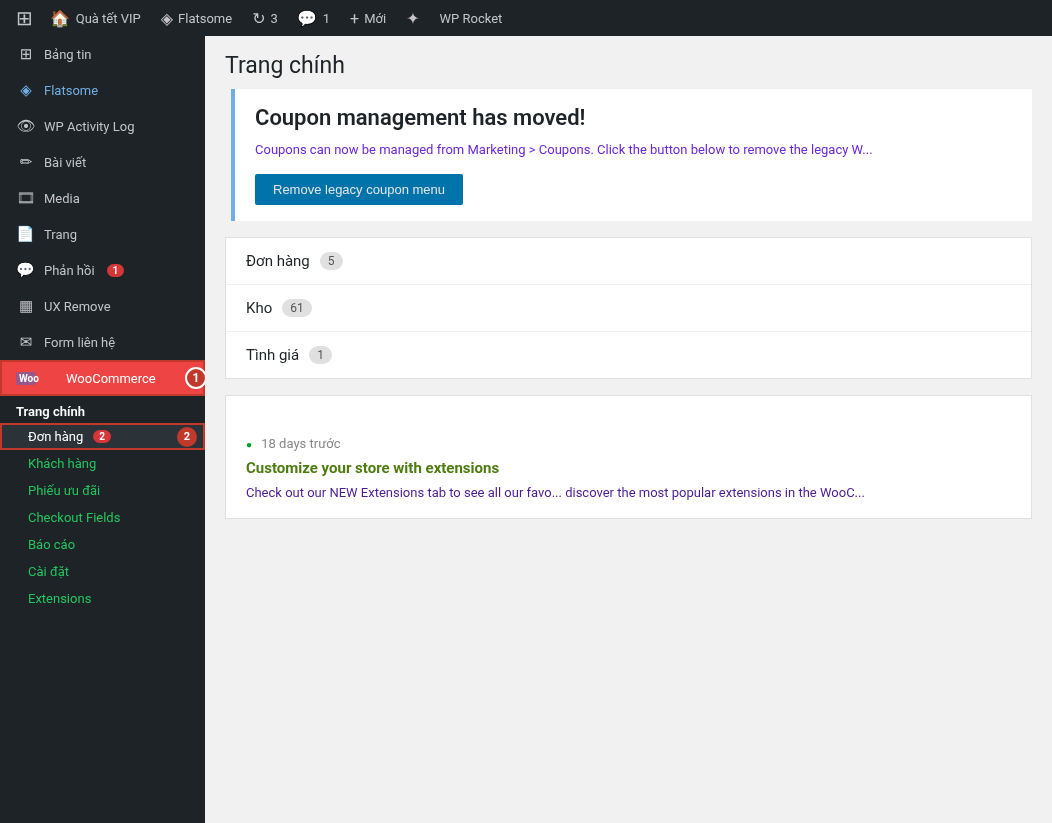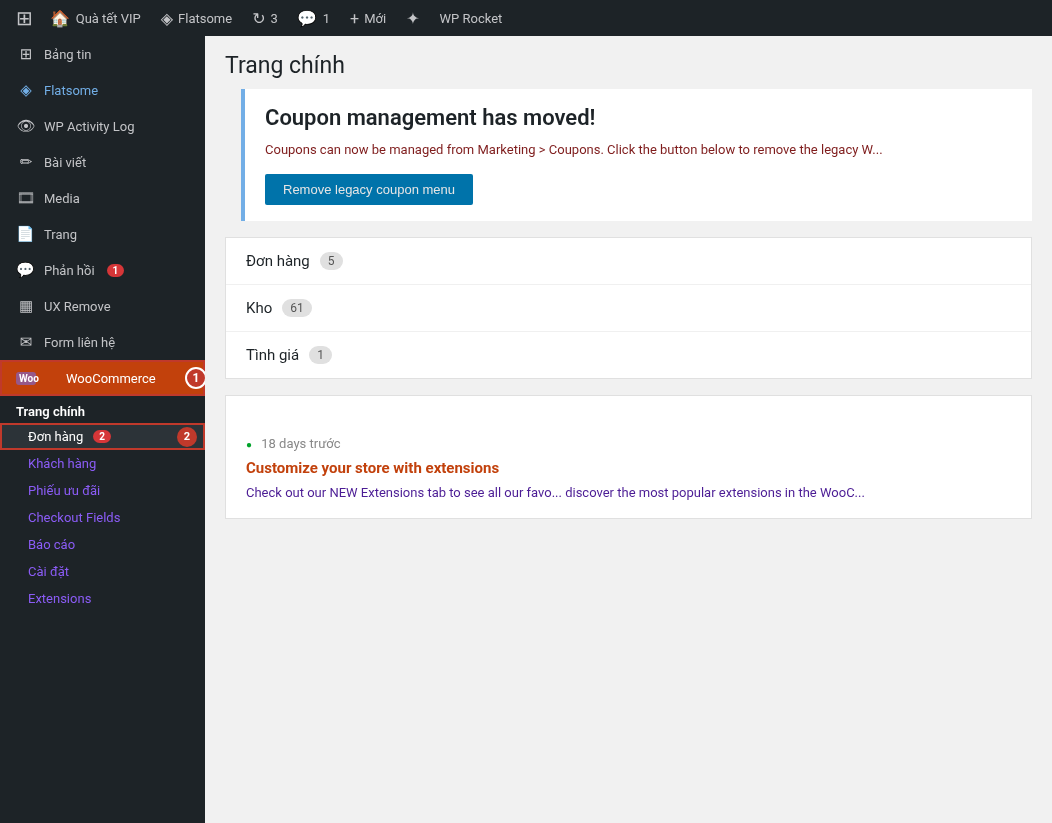--- a/index.html
+++ b/index.html
@@ -65,40 +65,40 @@
       color: #fff;
       border-radius: 10px;
       padding: 1px 6px;
       font-size: 10px;
       font-weight: bold;
       margin-left: 4px;
     }
 
     
     .sidebar-item.woo-active {
-      background: #c2410c;
+      background: #ef4444;
       color: #fff;
       outline: 2px solid #c0392b;
       outline-offset: -2px;
       gap: 30px;
     }
 
     
     .submenu-header {
       color: #fff;
       font-weight: 600;
       font-size: 13px;
       padding: 8px 12px 4px 16px;
     }
     .submenu-item {
       display: flex;
       align-items: center;
       gap: 6px;
       padding: 6px 12px 6px 28px;
-      color: #8b5cf6;
+      color: #22c55e;
       cursor: pointer;
       font-size: 13px;
     }
     .submenu-item.highlighted {
       background: #2c3338;
       color: #fff;
       outline: 2px solid #c0392b;
       outline-offset: -2px;
       position: relative;
     }
@@ -137,33 +137,33 @@
     .page-title-bar {
       background: #f1f1f1;
       padding: 16px 20px 10px 20px;
       font-size: 23px;
       font-weight: 400;
       color: #1d2327;
     }
 
     
     .notice-box {
-      margin: 0 20px 16px 36px;
+      margin: 0 20px 16px 26px;
       background: #fff;
       border-left: 4px solid #72aee6;
       padding: 16px 20px;
     }
     .notice-box h2 {
       font-size: 22px;
       font-weight: 600;
       color: #1d2327;
       margin-bottom: 10px;
     }
     .notice-box p {
-      color: #7f1d1d;
+      color: #6d28d9;
       font-size: 13px;
       margin-bottom: 14px;
       line-height: 1.5;
     }
     .btn-remove-legacy {
       background: #0073aa;
       color: #e5e5e5;
       border: none;
       padding: 8px 18px;
       font-size: 13px;
@@ -198,21 +198,21 @@
 
     
     .ext-notice {
       margin: 16px 20px 0 20px;
       background: #fff;
       border: 1px solid #e0e0e0;
       padding: 16px 20px;
     }
     .ext-notice .dot { color: #00a32a; font-size: 10px; margin-right: 6px; }
     .ext-notice .days-ago { color: #888; font-size: 13px; margin-bottom: 8px; margin-top: 24px; }
-    .ext-notice h3 { font-size: 15px; font-weight: 700; color: #c2410c; margin-bottom: 6px; }
+    .ext-notice h3 { font-size: 15px; font-weight: 700; color: #4d7c0f; margin-bottom: 6px; }
     .ext-notice p { font-size: 13px; color: #4c1d95; line-height: 1.5; }
 
     
     .num-annotation {
       position: absolute;
       right: -2px;
       top: 50%;
       transform: translateY(-50%);
       background: #c0392b;
       color: #fff;

